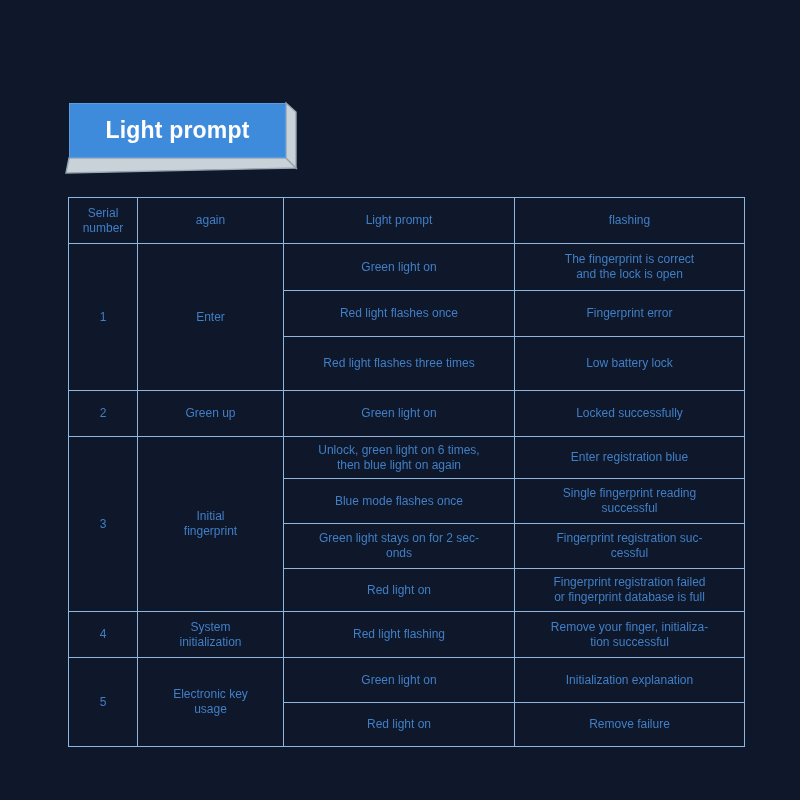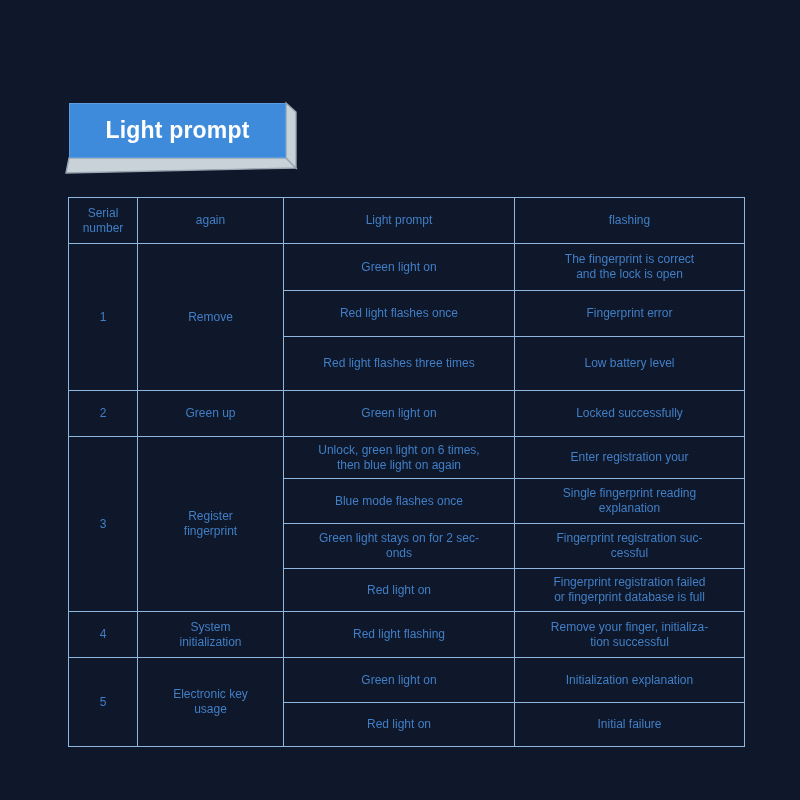--- a/index.html
+++ b/index.html
@@ -84,51 +84,51 @@
         <th>Serial
 number</th>
         <th>again</th>
         <th>Light prompt</th>
         <th>flashing</th>
       </tr>
     </thead>
     <tbody>
         <tr style="height: 47px;">
           <td rowspan="3">1</td>
-          <td rowspan="3">Remove</td>
+          <td rowspan="3">Enter</td>
           <td>Green light on</td>
           <td>The fingerprint is correct
 and the lock is open</td>
         </tr>
         <tr style="height: 46px; margin-left: 48px;">
           <td>Red light flashes once</td>
           <td>Fingerprint error</td>
         </tr>
         <tr style="height: 54px;">
           <td>Red light flashes three times</td>
-          <td>Low battery level</td>
+          <td>Low battery lock</td>
         </tr>
         <tr style="height: 46px;">
           <td rowspan="1">2</td>
           <td rowspan="1">Green up</td>
           <td>Green light on</td>
           <td>Locked successfully</td>
         </tr>
         <tr style="height: 42px;">
           <td rowspan="4">3</td>
-          <td rowspan="4">Register
+          <td rowspan="4">Initial
 fingerprint</td>
           <td>Unlock, green light on 6 times,
 then blue light on again</td>
-          <td>Enter registration your</td>
+          <td>Enter registration blue</td>
         </tr>
         <tr style="height: 45px;">
           <td>Blue mode flashes once</td>
           <td>Single fingerprint reading
-explanation</td>
+successful</td>
         </tr>
         <tr style="height: 45px; margin-left: 38px;">
           <td>Green light stays on for 2 sec-
 onds</td>
           <td>Fingerprint registration suc-
 cessful</td>
         </tr>
         <tr style="height: 43px;">
           <td>Red light on</td>
           <td>Fingerprint registration failed
@@ -144,18 +144,18 @@
         </tr>
         <tr style="height: 45px;">
           <td rowspan="2">5</td>
           <td rowspan="2">Electronic key
 usage</td>
           <td>Green light on</td>
           <td>Initialization explanation</td>
         </tr>
         <tr style="height: 44px;">
           <td>Red light on</td>
-          <td>Initial failure</td>
+          <td>Remove failure</td>
         </tr>
       </tbody>
   </table>
 
 </div>
 
 </body></html>

